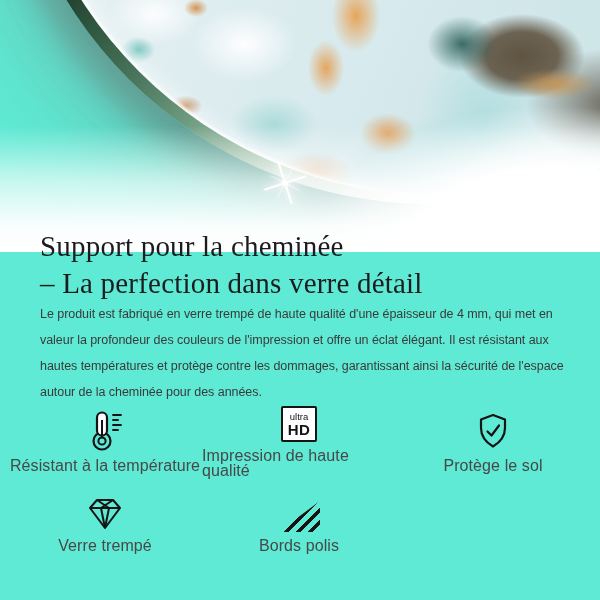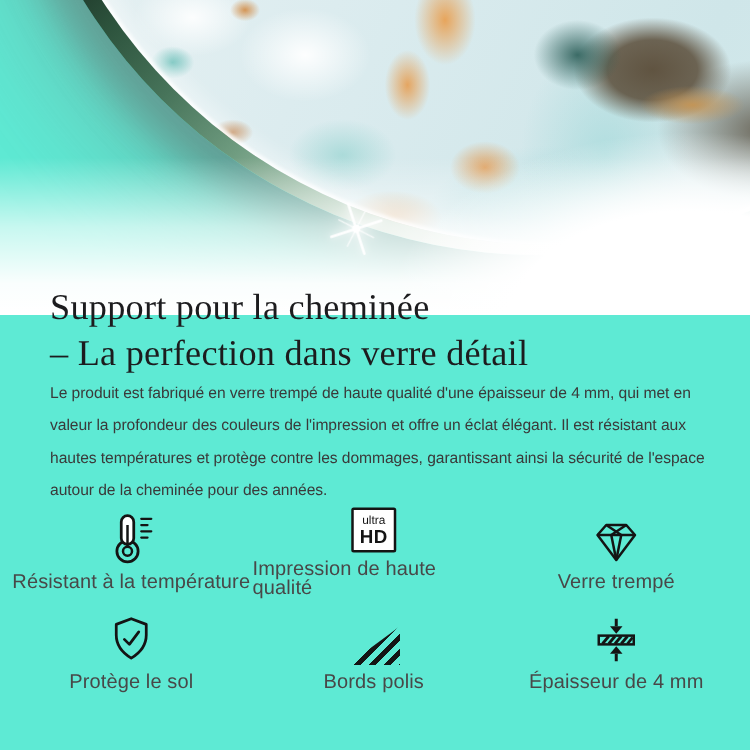--- a/index.html
+++ b/index.html
@@ -143,63 +143,44 @@
         <div class="uhd-box">
           <div class="uhd-top">ultra</div>
           <div class="uhd-bottom">HD</div>
         </div>
       </div>
       <div class="feature-label">Impression de haute qualité</div>
     </div>
 
     <div class="feature">
       <div class="icon-slot">
+        <svg width="42" height="40" viewBox="0 0 42 40" fill="none" stroke="#141414">
+          <path d="M21 3 L33 7.5 V16 C33 25.5 26 31.5 21 34.5 C16 31.5 9 25.5 9 16 V7.5 Z" stroke-width="2.2" stroke-linejoin="round"></path>
+          <polyline points="15.5,19.5 19.5,23.5 27,13.5" stroke-width="2.2" stroke-linecap="round" stroke-linejoin="round"></polyline>
+        </svg>
+      </div>
+      <div class="feature-label">Protège le sol</div>
+    </div>
+
+    <div class="feature">
+      <div class="icon-slot">
         <svg width="46" height="36" viewBox="0 0 46 36" fill="none" stroke="#141414" stroke-width="2" stroke-linejoin="round">
           <path d="M15 4 L8 12 L23 32 L38 12 L31 4 Z"></path>
           <line x1="8" y1="12" x2="38" y2="12"></line>
           <line x1="15" y1="4" x2="27" y2="12"></line>
           <line x1="31" y1="4" x2="19" y2="12"></line>
           <line x1="19" y1="12" x2="23" y2="32"></line>
           <line x1="27" y1="12" x2="23" y2="32"></line>
         </svg>
       </div>
       <div class="feature-label">Verre trempé</div>
     </div>
 
     <div class="feature">
       <div class="icon-slot">
-        <svg width="42" height="40" viewBox="0 0 42 40" fill="none" stroke="#141414">
-          <path d="M21 3 L33 7.5 V16 C33 25.5 26 31.5 21 34.5 C16 31.5 9 25.5 9 16 V7.5 Z" stroke-width="2.2" stroke-linejoin="round"></path>
-          <polyline points="15.5,19.5 19.5,23.5 27,13.5" stroke-width="2.2" stroke-linecap="round" stroke-linejoin="round"></polyline>
-        </svg>
-      </div>
-      <div class="feature-label">Protège le sol</div>
-    </div>
-
-    <div class="feature">
-      <div class="icon-slot">
         <div class="stripes"></div>
       </div>
       <div class="feature-label">Bords polis</div>
     </div>
 
-    <div class="feature">
-      <div class="icon-slot">
-        <svg width="38" height="40" viewBox="0 0 38 40" fill="none" stroke="#141414">
-          <line x1="19" y1="3" x2="19" y2="9" stroke-width="2.4"></line>
-          <polygon points="14,9 24,9 19,15" fill="#141414" stroke="none"></polygon>
-          <rect x="5" y="16.5" width="28" height="7" stroke-width="2"></rect>
-          <g stroke-width="2.2">
-            <line x1="8" y1="23" x2="13" y2="17"></line>
-            <line x1="13" y1="23" x2="18" y2="17"></line>
-            <line x1="18" y1="23" x2="23" y2="17"></line>
-            <line x1="23" y1="23" x2="28" y2="17"></line>
-            <line x1="28" y1="23" x2="32" y2="18"></line>
-          </g>
-          <polygon points="14,31 24,31 19,25" fill="#141414" stroke="none"></polygon>
-          <line x1="19" y1="31" x2="19" y2="37" stroke-width="2.4"></line>
-        </svg>
-      </div>
-      <div class="feature-label">Épaisseur de 4 mm</div>
-    </div>
 
   </div>
 </div>
 
 </body></html>

